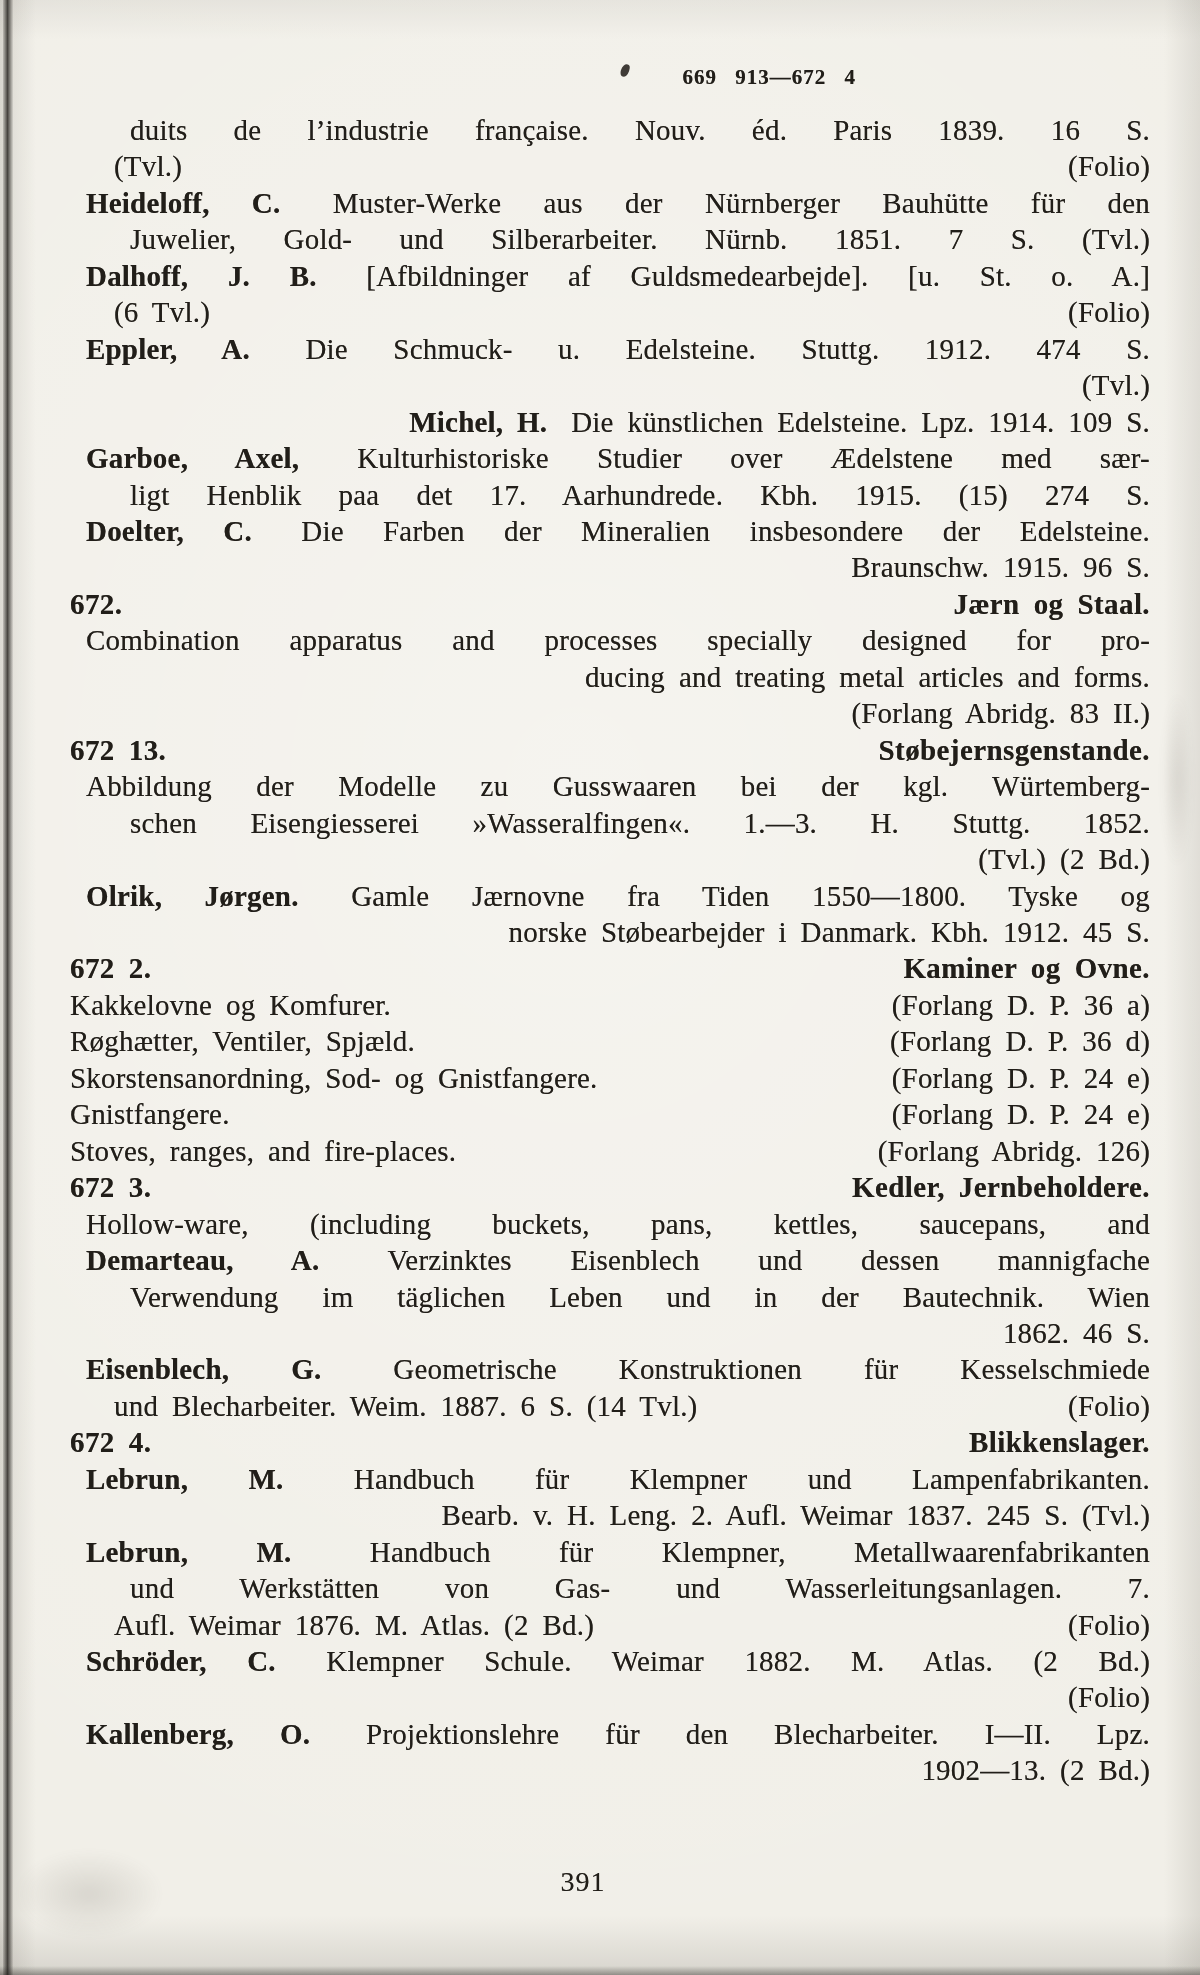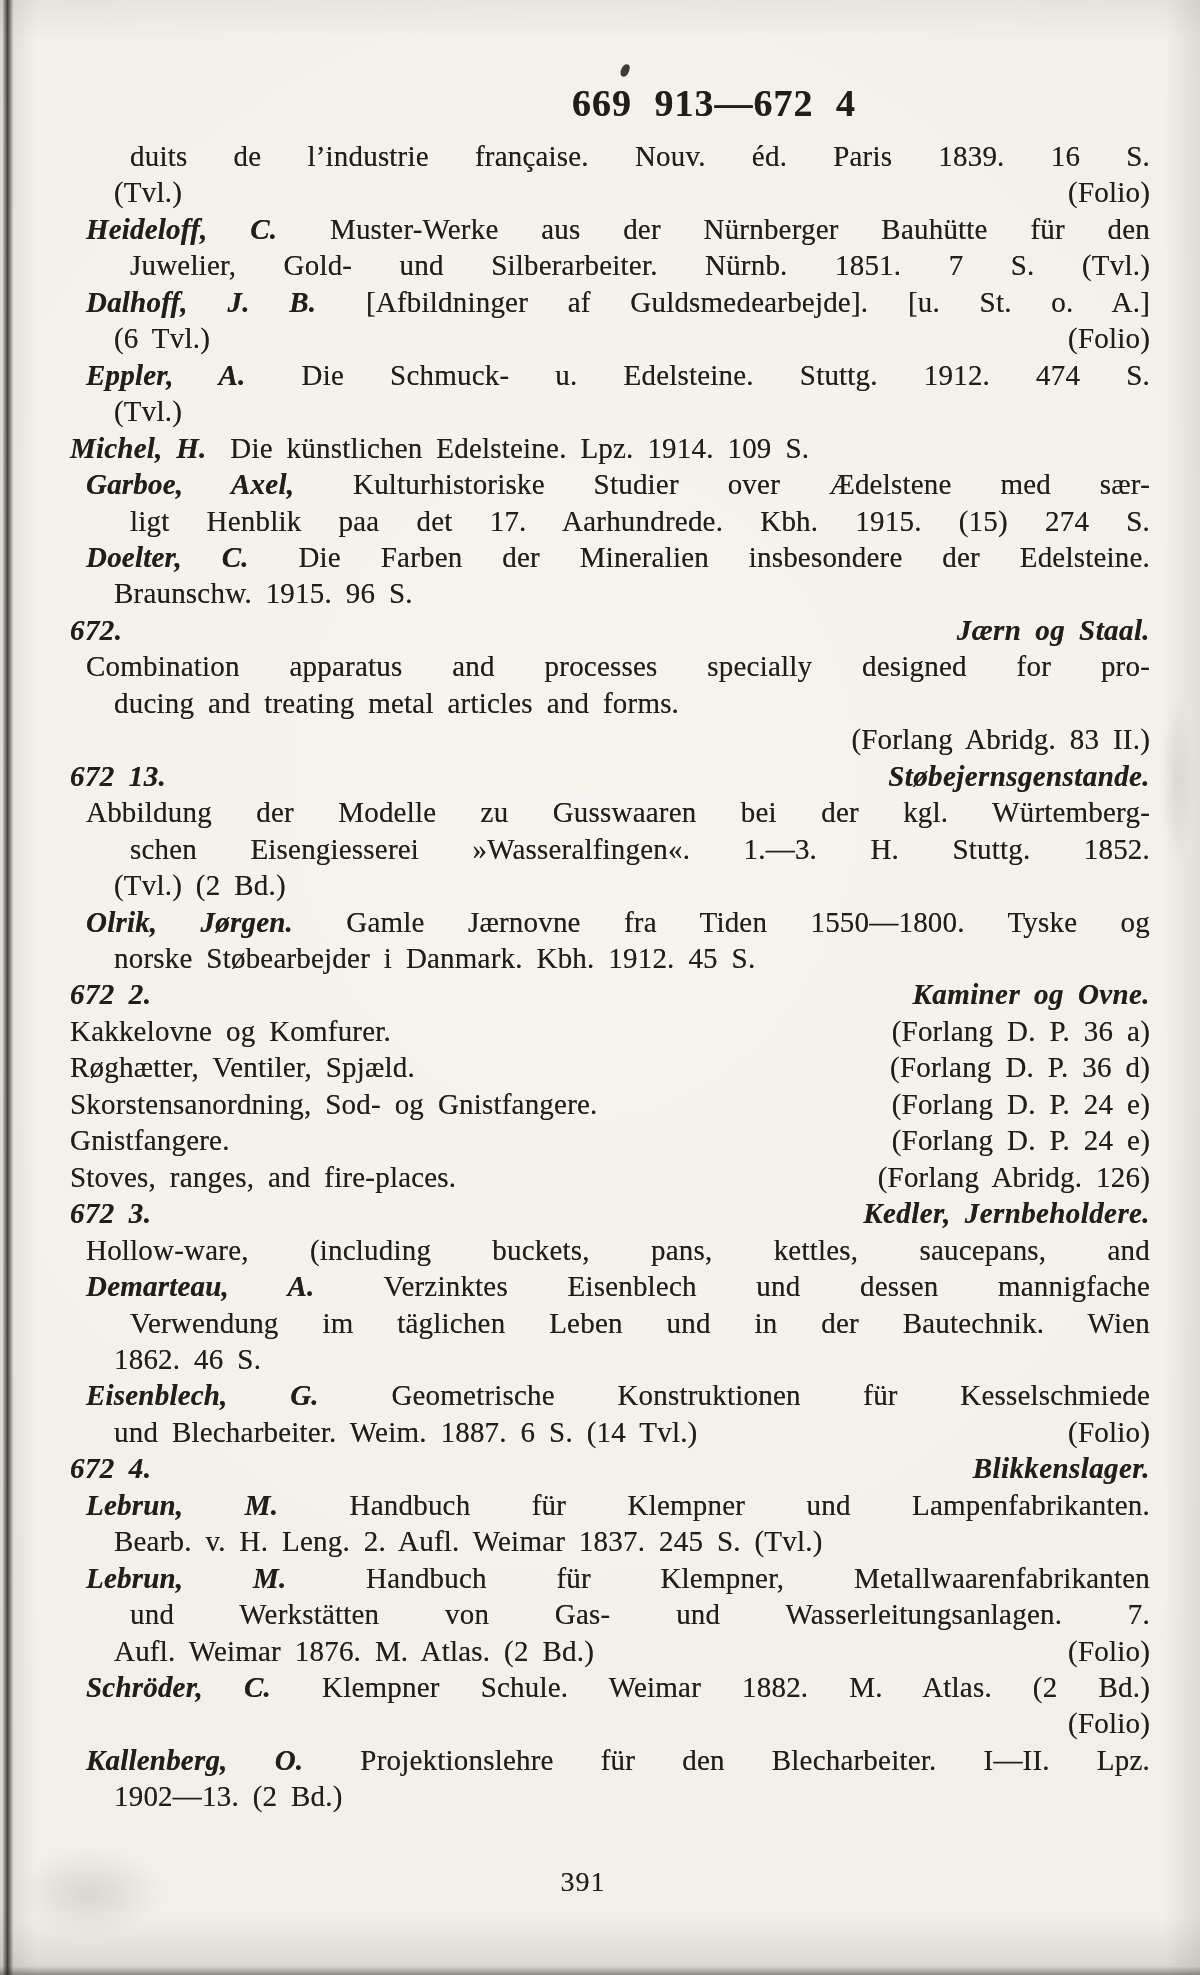--- a/index.html
+++ b/index.html
@@ -46,31 +46,30 @@
   }
 
   .content {
     position: absolute; left: 70px; top: 57px; width: 1080px; z-index: 1;
     font-size: 29px; line-height: 36.45px;
     word-spacing: 0.22em; letter-spacing: 0.2px;
     text-shadow: 0 0 0.5px rgba(32,28,22,0.65);
   }
   .header-row {
     width: 786px; text-align: right;
-    font-weight: bold; font-size: 38px; line-height: 40px;
+    font-weight: bold; font-size: 21px; line-height: 40px;
     word-spacing: 12px; letter-spacing: 1px;
     margin-bottom: 15px;
-    margin-top: 26px;
   }
-  .line { min-height: 36.45px; white-space: normal; }
+  .line { min-height: 36.45px; white-space: normal; text-align: right; }
   .line.indent { padding-left: 44px; }
   .line.stretch { text-align: justify; text-align-last: justify; margin-left: 16px; -moz-text-align-last: justify; }
   .line.split, .line.section { display: flex; justify-content: space-between; align-items: baseline; }
   .line.rightonly { text-align: right; }
-  .line b { font-weight: bold; margin-right: 10px; font-style: italic; }
+  .line b { font-weight: bold; margin-right: 10px; }
   .line.section b { margin-right: 0; letter-spacing: 0.4px; }
 
   .page-number {
     position: absolute; left: 8px; top: 1866px; width: 1150px; z-index: 1;
     text-align: center; font-size: 28px; letter-spacing: 1px;
     text-shadow: 0 0 0.5px rgba(32,28,22,0.6);
   }
 </style>
 </head>
 <body>

